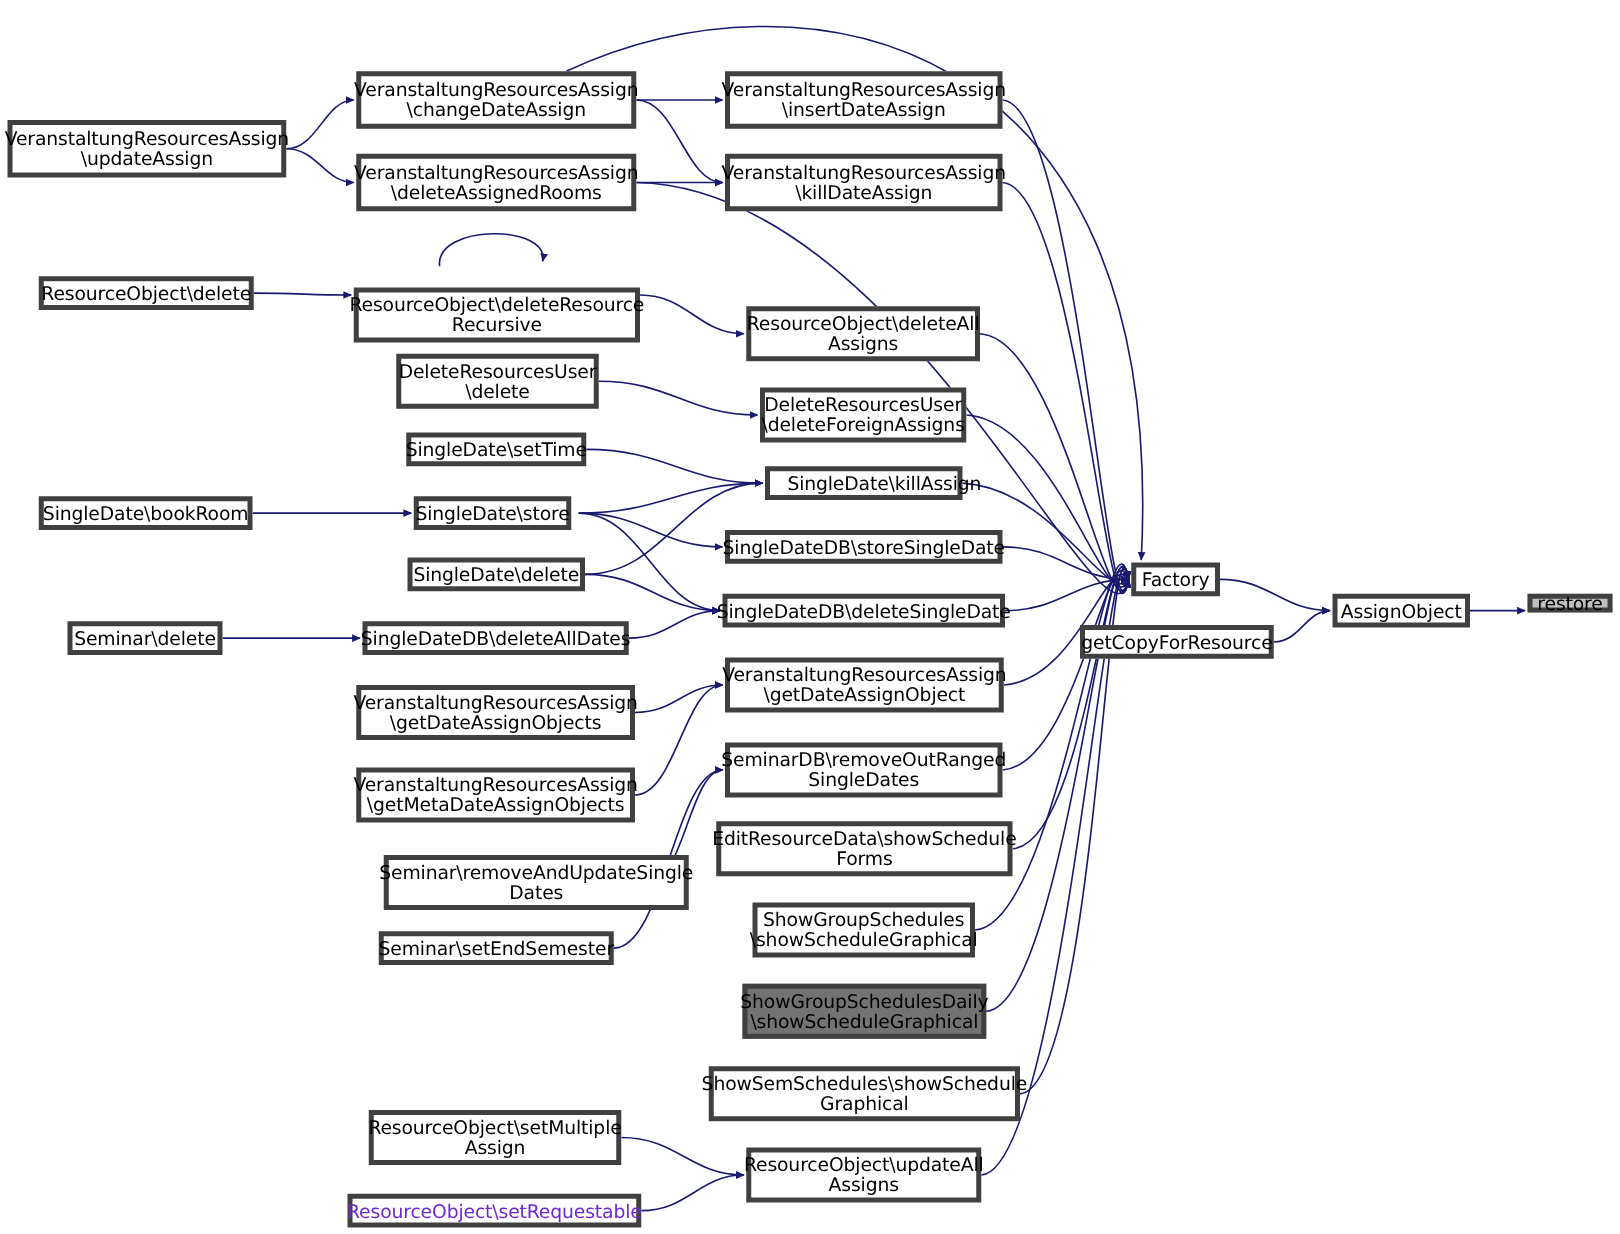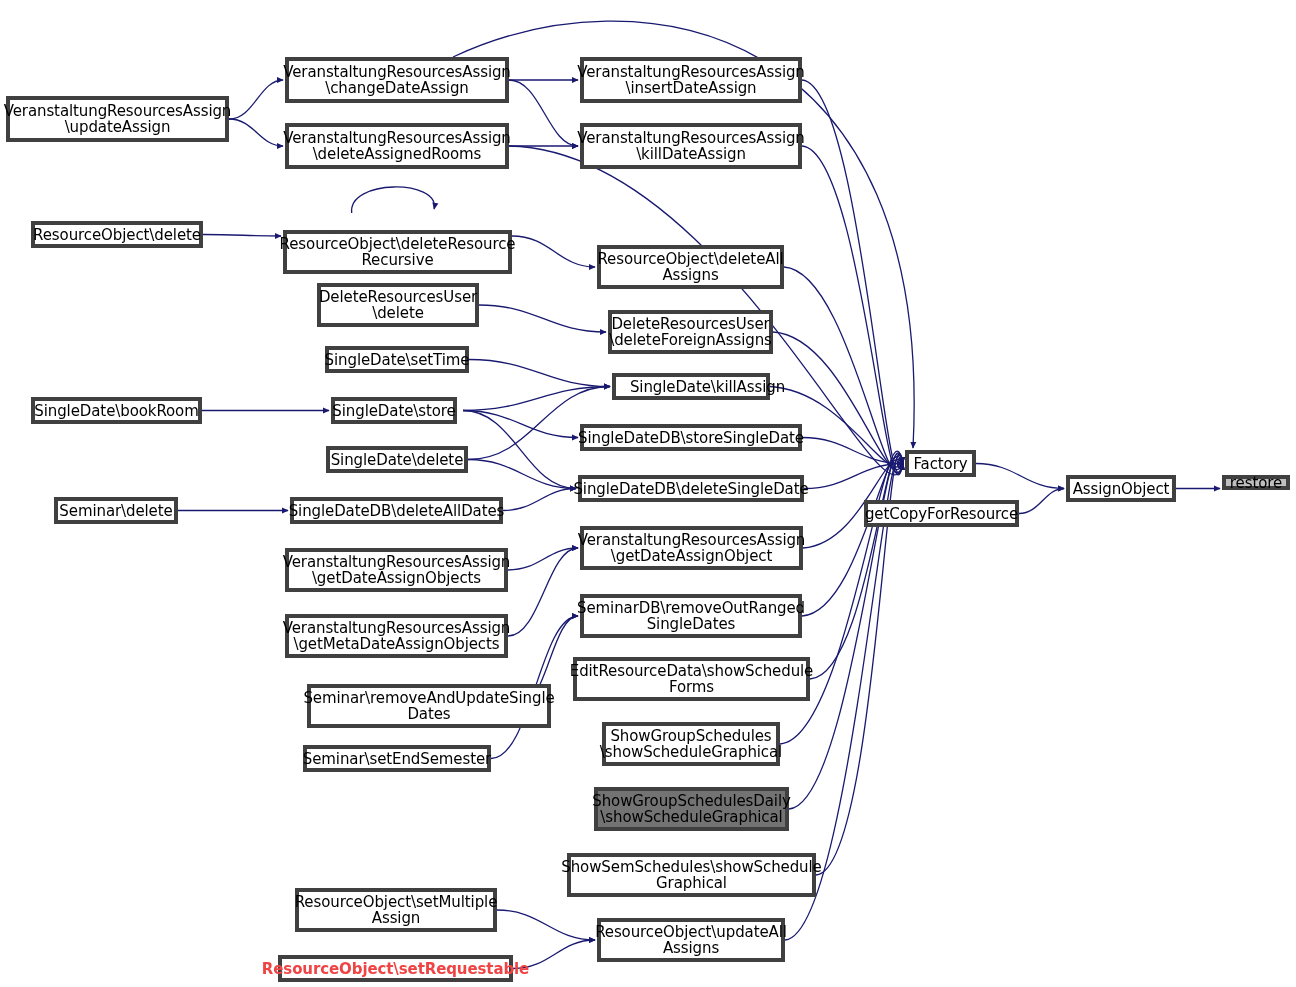--- a/index.html
+++ b/index.html
@@ -142,19 +142,19 @@
 \showScheduleGraphical</div>
       <div class="node" style="left: 303px; top: 745px; width: 188px; height: 27px; border-color: rgb(64, 64, 64); background: rgb(255, 255, 255); color: rgb(0, 0, 0);">Seminar\setEndSemester</div>
       <div class="node" style="left: 594px; top: 787px; width: 195px; height: 44px; border-color: rgb(64, 64, 64); background: #737373; color: rgb(0, 0, 0);">ShowGroupSchedulesDaily
 \showScheduleGraphical</div>
       <div class="node" style="left: 567px; top: 853px; width: 249px; height: 44px; border-color: rgb(64, 64, 64); background: rgb(255, 255, 255); color: rgb(0, 0, 0);">ShowSemSchedules\showSchedule
 Graphical</div>
       <div class="node" style="left: 295px; top: 888px; width: 202px; height: 44px; border-color: rgb(64, 64, 64); background: rgb(255, 255, 255); color: rgb(0, 0, 0);">ResourceObject\setMultiple
 Assign</div>
       <div class="node" style="left: 597px; top: 918px; width: 188px; height: 44px; border-color: rgb(64, 64, 64); background: rgb(255, 255, 255); color: rgb(0, 0, 0);">ResourceObject\updateAll
 Assigns</div>
-      <div class="node" style="left: 278px; top: 955px; width: 235px; height: 27px; border-color: rgb(64, 64, 64); background: rgb(255, 255, 255); color: #ef4444; font-weight: bold;">ResourceObject\setRequestable</div>
+      <div class="node" style="left: 278px; top: 955px; width: 235px; height: 27px; border-color: rgb(64, 64, 64); background: rgb(255, 255, 255); color: #6d28d9;">ResourceObject\setRequestable</div>
       <div class="node" style="left: 905px; top: 450px; width: 71px; height: 27px; border-color: rgb(64, 64, 64); background: rgb(255, 255, 255); color: rgb(0, 0, 0);">Factory</div>
       <div class="node" style="left: 864px; top: 500px; width: 155px; height: 27px; border-color: rgb(64, 64, 64); background: rgb(255, 255, 255); color: rgb(0, 0, 0);">getCopyForResource</div>
       <div class="node" style="left: 1066px; top: 475px; width: 110px; height: 27px; border-color: rgb(64, 64, 64); background: rgb(255, 255, 255); color: rgb(0, 0, 0);">AssignObject</div>
       <div class="node highlight" style="left: 1222px; top: 475px; width: 68px; height: 15px; border-color: rgb(64, 64, 64); background: rgb(191, 191, 191); color: rgb(0, 0, 0);">restore</div>
     </div>
 </div>
 
 </body></html>

